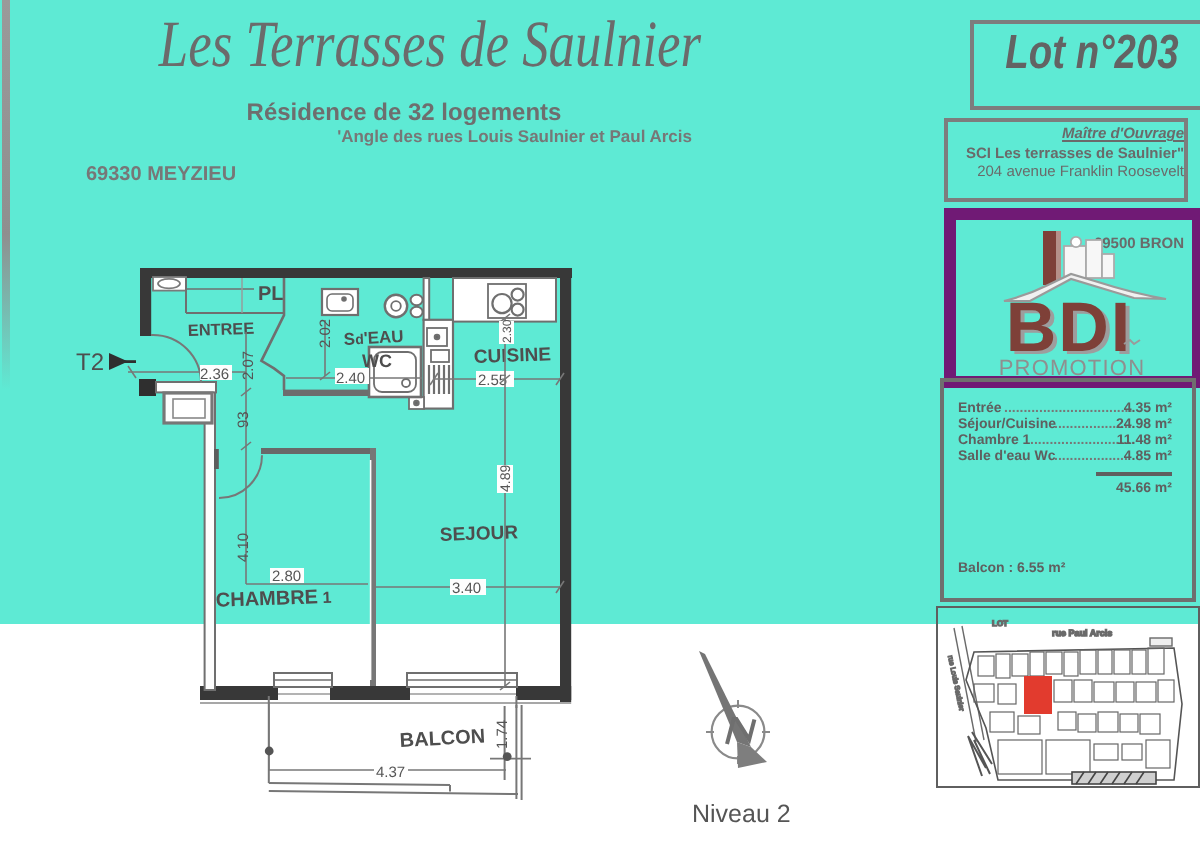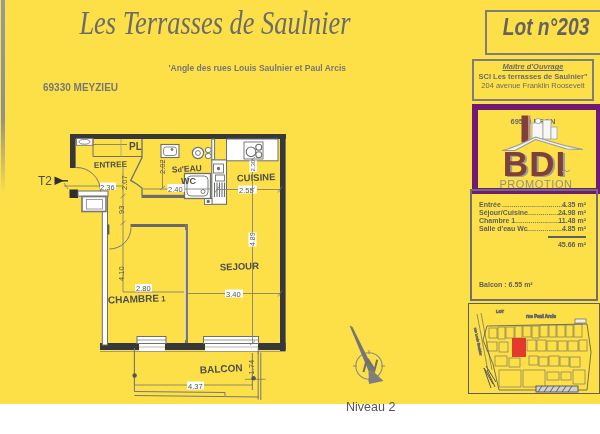--- a/index.html
+++ b/index.html
@@ -1,39 +1,40 @@
 <!DOCTYPE html>
 <html><head>
 <meta charset="utf-8">
 <style>
   html,body{margin:0;padding:0;}
   body{width:600px;height:434px;background:#ffffff;font-family:"Liberation Sans",sans-serif;overflow:hidden;}
-  #page{position:relative;width:600px;height:404px;background:#fde047;}
+  #page{position:relative;width:600px;height:312px;background:#5eead4;}
   .abs{position:absolute;}
 </style>
 </head>
 <body>
 <div id="page">
 
 <div class="abs" style="left:1px;top:0;width:4px;height:195px;background:linear-gradient(to bottom,#9a9a9a 0%,#8f8f8f 60%,rgba(160,160,160,0) 100%);"></div>
 
 <div class="abs" style="left:17px;top:5px;width:396px;text-align:center;font-family:'Liberation Serif',serif;font-style:italic;font-size:33px;color:#6b6b6b;white-space:nowrap;transform:scaleX(0.8);transform-origin:center;">Les Terrasses de Saulnier</div>
 
+<div class="abs" style="left:47px;top:49px;width:310px;text-align:center;font-weight:bold;font-size:12px;color:#6e6e6e;">Résidence de 32 logements</div>
 
 <div class="abs" style="left:36px;top:63px;width:310px;text-align:right;font-size:8.5px;font-weight:bold;color:#777;">'Angle des rues Louis Saulnier et Paul Arcis</div>
 
 <div class="abs" style="left:43px;top:82px;width:310px;text-align:left;font-size:10px;font-weight:bold;color:#777;">69330 MEYZIEU</div>
 
 <div class="abs" style="left:485px;top:10px;width:118px;height:41px;border:2.5px solid #7d7d7d;text-align:center;font-style:italic;">
 
   <div style="font-size:24px;font-weight:bold;color:#636363;line-height:23px;margin-top:3px;transform:scaleX(0.8);transform-origin:center;">Lot n°203</div>
 
 </div>
 
-<div class="abs" style="left:472px;top:59px;width:118px;height:38px;border:2px solid #7d7d7d;text-align:center;">
+<div class="abs" style="left:472px;top:59px;width:118px;height:38px;border:2px solid #7d7d7d;text-align:right;">
 
   <div style="font-size:7.5px;font-weight:bold;font-style:italic;text-decoration:underline;color:#6a6a6a;margin-top:2px;line-height:8px;">Maître d'Ouvrage</div>
 
   <div style="font-size:7.5px;font-weight:bold;color:#6a6a6a;margin-top:2px;line-height:8.5px;">SCI Les terrasses de Saulnier"</div>
 
   <div style="font-size:7.5px;font-weight:normal;color:#6a6a6a;line-height:8.5px;">204 avenue Franklin Roosevelt</div>
 
   <div style="font-size:7.5px;font-weight:bold;color:#6a6a6a;line-height:8.5px;margin-top:28px;">69500 BRON</div>
 </div>
 

